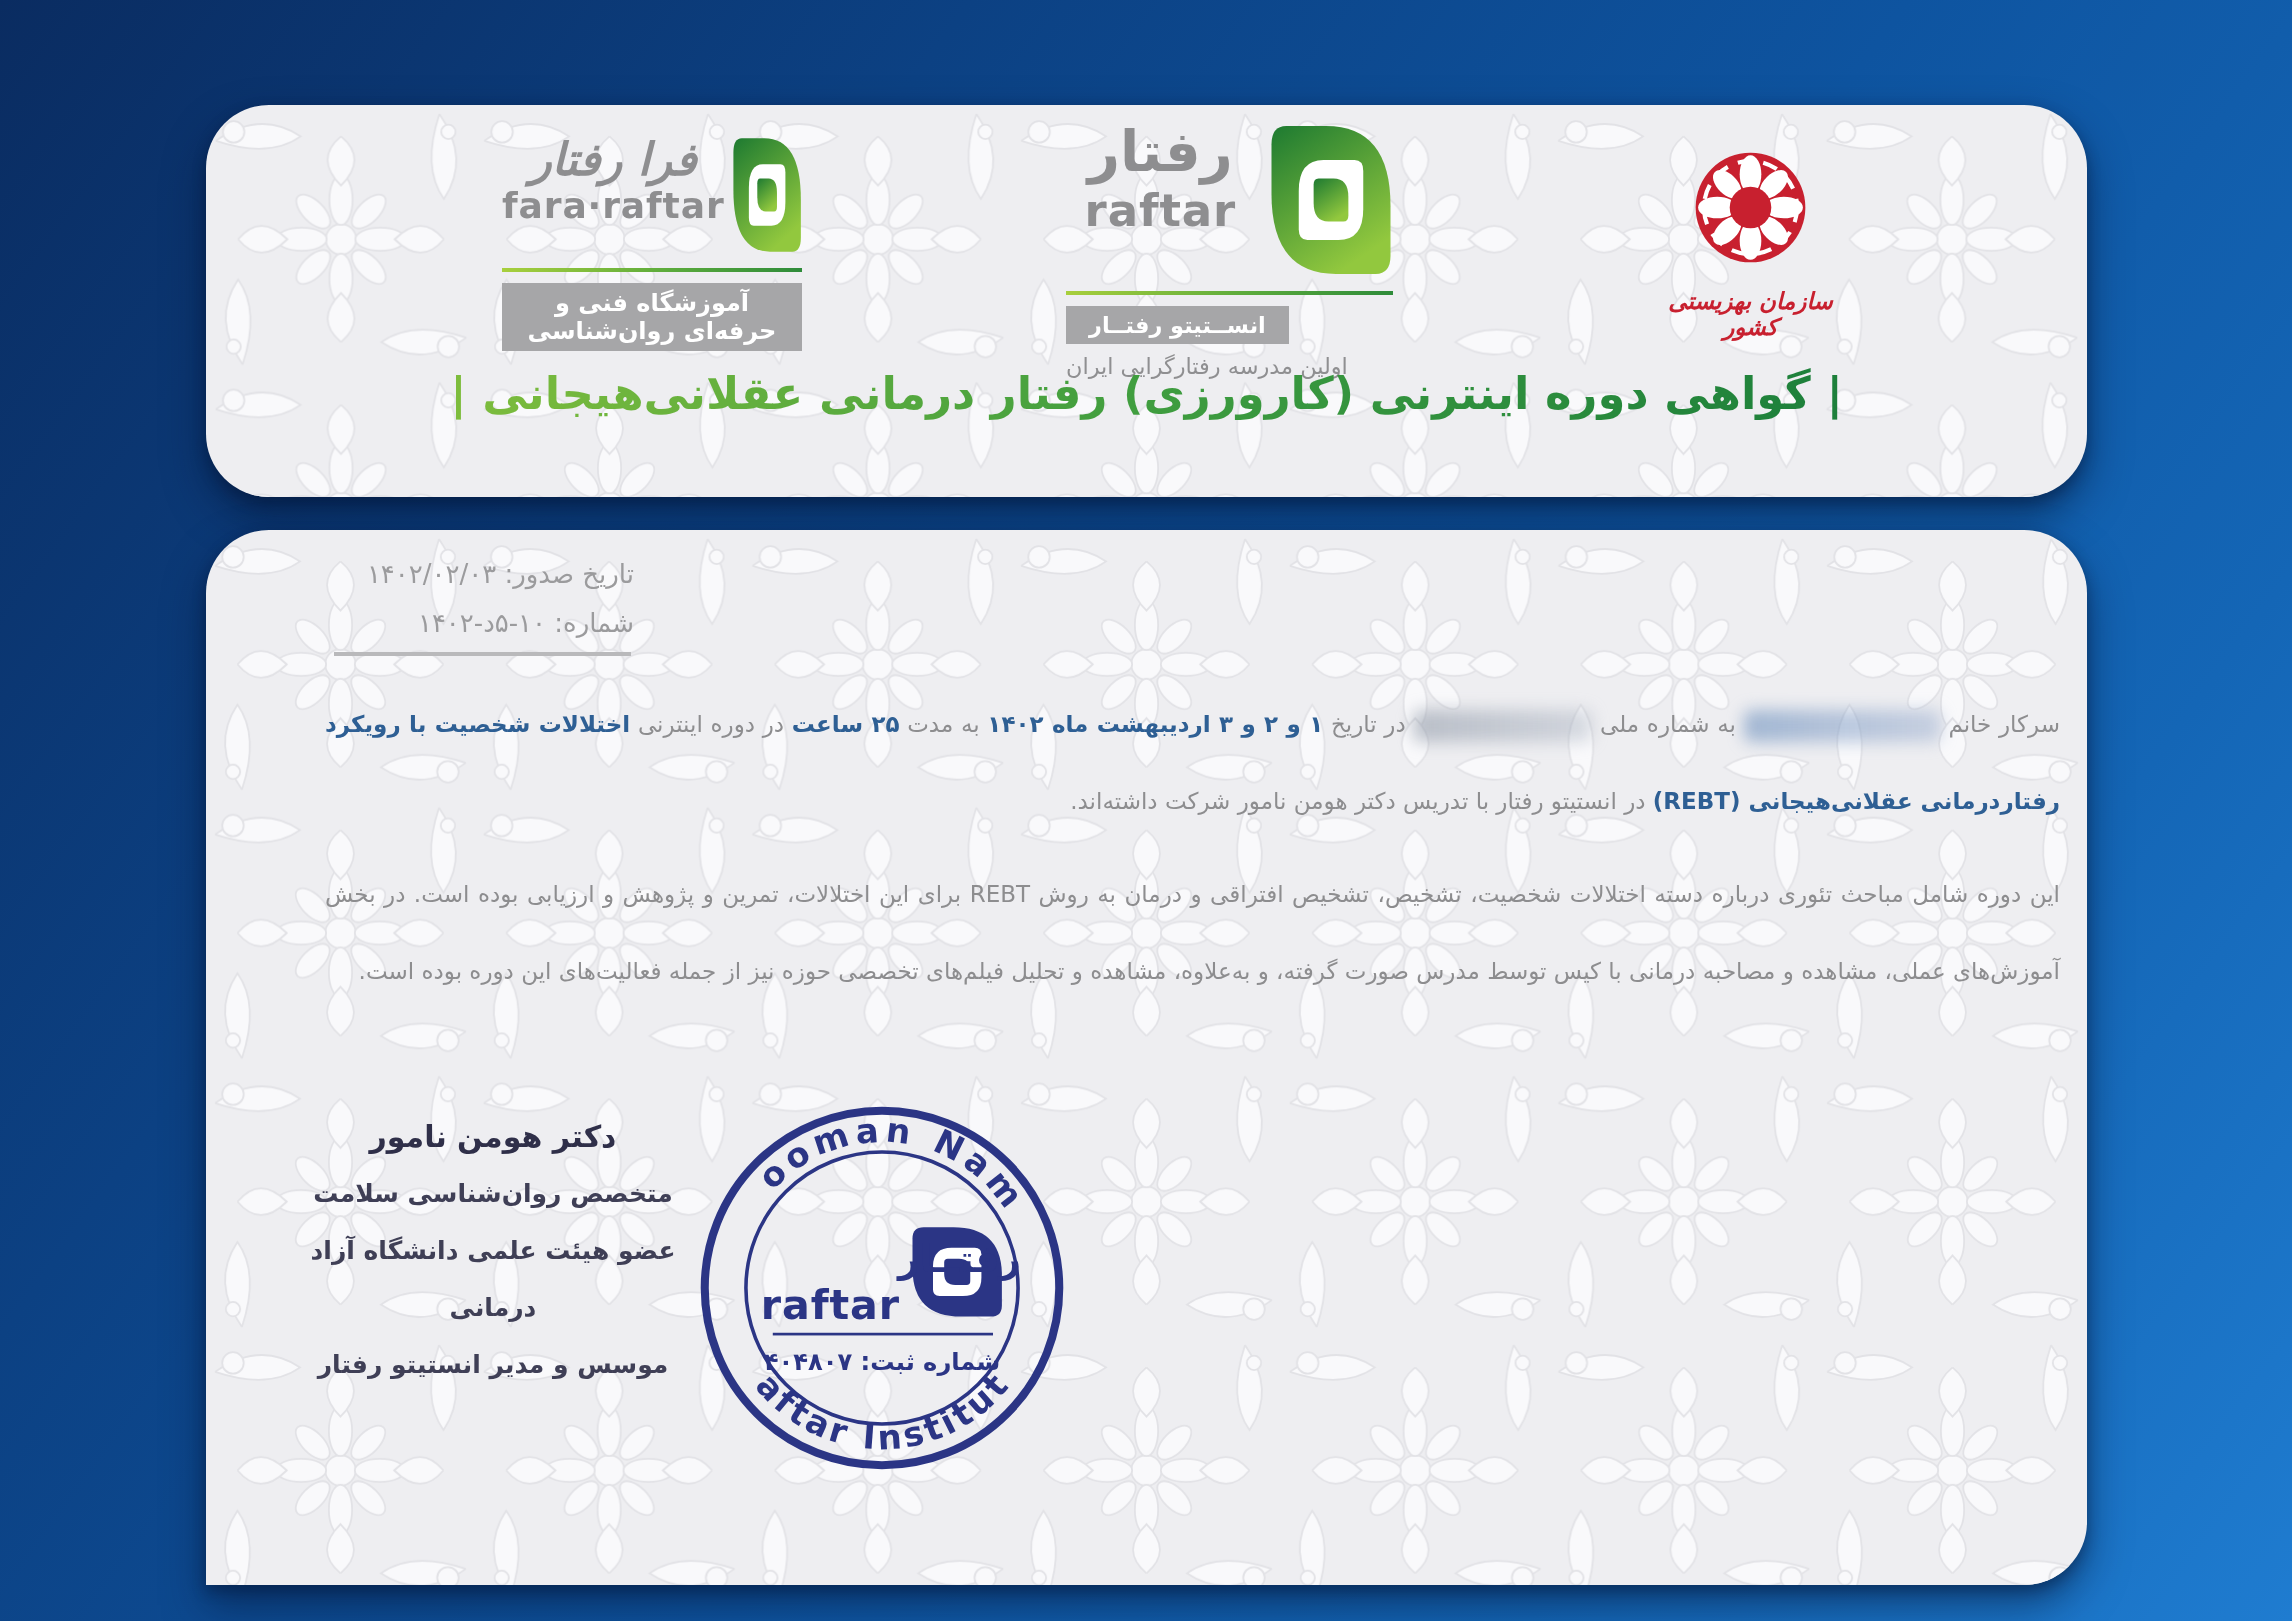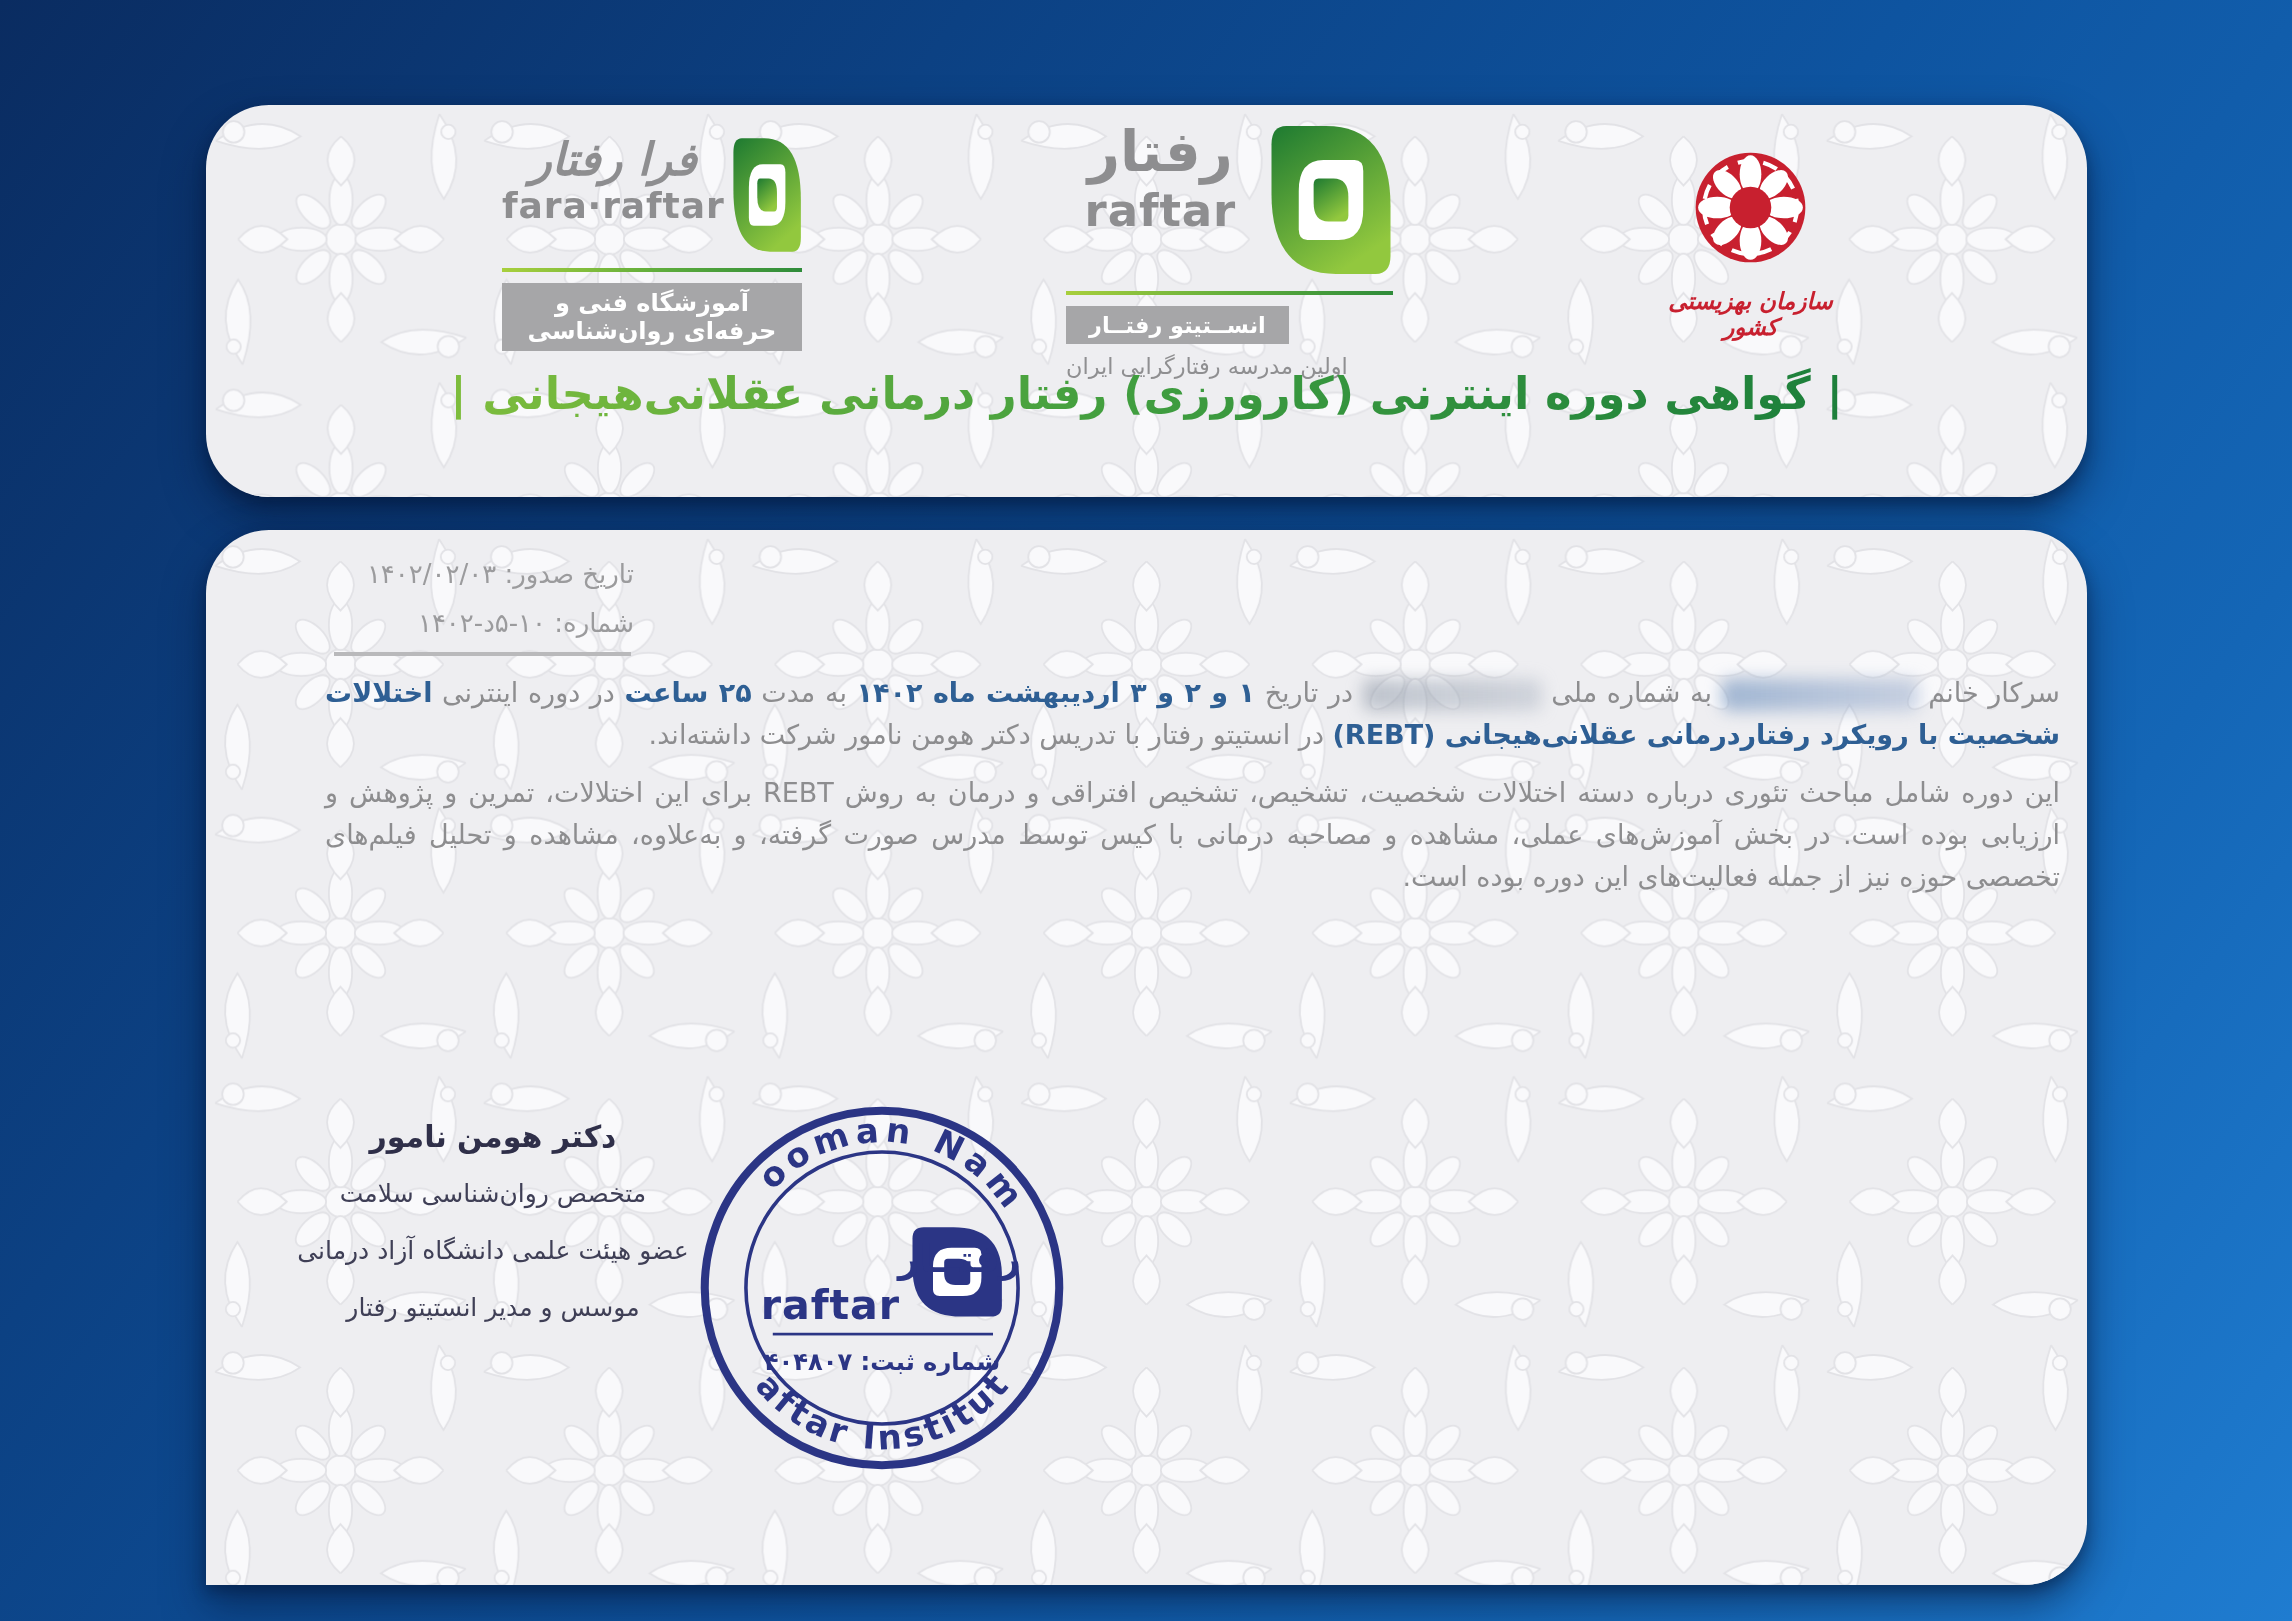--- a/index.html
+++ b/index.html
@@ -48,31 +48,31 @@
     font-size:45px; font-weight:bold;
     background:linear-gradient(to left,#15793a 5%,#3f9d3f 50%,#94c83c 100%);
     -webkit-background-clip:text; background-clip:text; color:transparent;
   }
 
   
   .meta { position:absolute; left:125px; top:19.7px; width:303px; direction:rtl; text-align:right;
           color:#9b9b9d; font-size:26px; font-weight:normal; line-height:49px; }
   .meta-rule { position:absolute; left:128px; top:122px; width:297px; height:3.6px; background:#b9b9bb; }
 
-  .bodytext { position:absolute; left:119px; top:142px; width:1735px; direction:rtl;
-              text-align:justify; color:#8d8d8f; font-size:27px; line-height:42px; }
+  .bodytext { position:absolute; left:119px; top:156px; width:1735px; direction:rtl;
+              text-align:justify; color:#8d8d8f; font-size:23px; line-height:77px; }
   .bodytext p + p { margin-top:16px; }
   .hl { color:#2e5f94; font-weight:bold; }
   .blur-chip { display:inline-block; vertical-align:middle; height:32px; border-radius:7.2px; filter:blur(8px); }
   .blur-name { width:197px; background:linear-gradient(90deg,rgba(110,145,190,.6),rgba(150,170,205,.45)); }
   .blur-id   { width:179px; background:linear-gradient(90deg,rgba(140,150,165,.55),rgba(165,175,190,.4)); }
 
   .signature { position:absolute; left:90px; top:578px; width:394px; direction:rtl; text-align:center; }
   .sig-name  { font-size:30px; font-weight:bold; color:#2f2f49; line-height:57px; }
-  .sig-line  { font-size:25px; color:#3f3f56; line-height:57px; }
+  .sig-line  { font-size:25px; color:#3f3f56; line-height:57px;font-weight:bold; }
 
   .stamp { position:absolute; left:488px; top:570px; }
 </style>
 </head>
 <body>
 
 <svg width="0" height="0" style="position:absolute" aria-hidden="true">
   <defs>
     <pattern id="dmk" width="300" height="300" patternUnits="userSpaceOnUse">
       <g fill="#f9f9fb" stroke="#e2e2e6" stroke-width="2">

